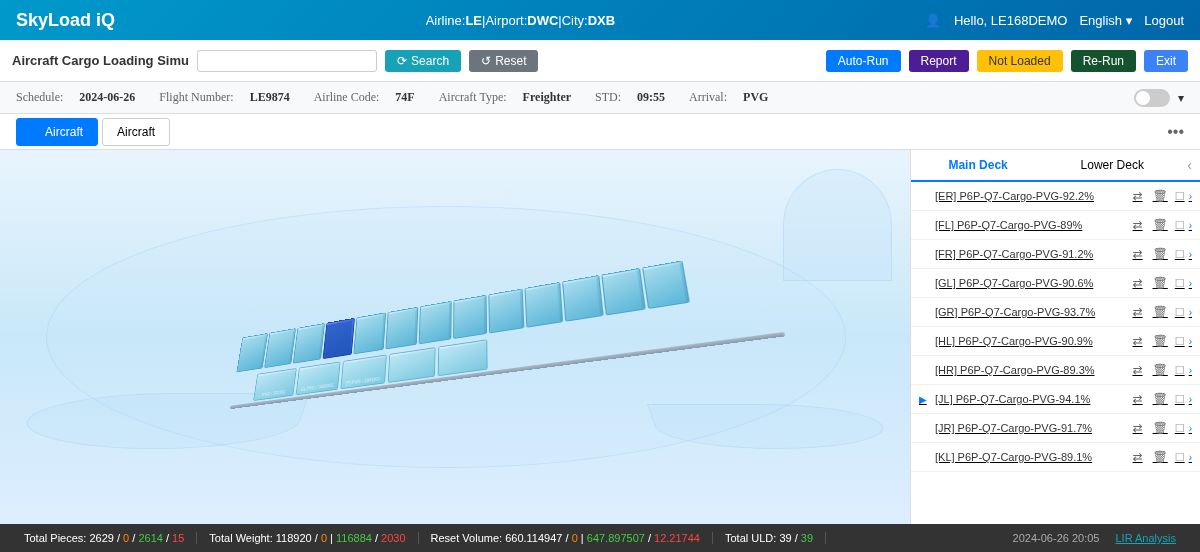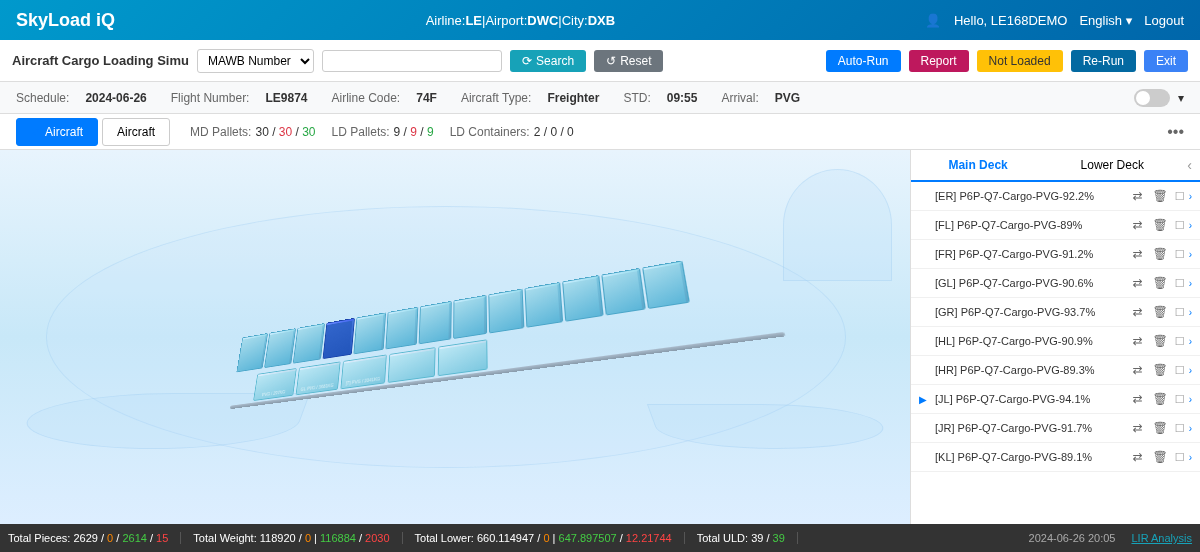--- a/index.html
+++ b/index.html
@@ -67,39 +67,39 @@
       padding: 4px 12px;
       font-size: 12px;
       cursor: pointer;
       display: flex;
       align-items: center;
       gap: 4px;
     }
     .btn-search { background: #17a2b8; color: white; }
     .btn-reset { background: #6c757d; color: white; }
     .btn-autorun { background: #007bff; color: white; }
-    .btn-report { background: #be185d; color: white; }
+    .btn-report { background: #4c1d95; color: white; }
     .btn-notloaded { background: #ffc107; color: #333; }
-    .btn-rerun { background: #0369a1; color: white; }
+    .btn-rerun { background: #14532d; color: white; }
     .btn-exit { background: #3b82f6; color: white; }
     .toolbar-spacer { flex: 1; }
 
     
     .info-bar {
       background: #f8f9fa;
       border-bottom: 1px solid #ddd;
       display: flex;
       align-items: center;
       padding: 4px 16px;
       height: 32px;
       gap: 24px;
       font-size: 12px;
       color: #333;
     }
-    .info-item { display: flex; gap: 4px; }
+    .info-item { display: flex; gap: 4px; font-family: Liberation Serif, serif; }
     .info-label { color: #666; }
     .info-value { font-weight: bold; margin-left: 12px; }
 
     
     .sub-toolbar {
       background: white;
       border-bottom: 1px solid #ddd;
       display: flex;
       align-items: center;
       padding: 0 16px;
@@ -188,20 +188,21 @@
       flex: 1;
       overflow-y: auto;
     }
     .panel-item {
       display: flex;
       align-items: center;
       padding: 6px 8px;
       border-bottom: 1px solid #f0f0f0;
       font-size: 11px;
       gap: 4px;
+      text-decoration: underline;
     }
     .panel-arrow { color: #007bff; font-size: 10px; width: 12px; }
     .panel-label { flex: 1; color: #333; }
     .panel-icons { display: flex; gap: 4px; align-items: center; }
     .panel-icon-btn {
       background: none;
       border: none;
       cursor: pointer;
       color: #666;
       font-size: 12px;
@@ -209,21 +210,21 @@
     }
     .panel-expand { color: #999; }
     .panel-nav-icon { color: #007bff; font-size: 10px; }
 
     
     .status-bar {
       background: #333;
       color: white;
       display: flex;
       align-items: center;
-      padding: 4px 8px;
+      padding: 4px 24px;
       height: 28px;
       font-size: 11px;
       gap: 0;
     }
     .status-item { padding: 0 12px; border-right: 1px solid #555; }
     .status-item:first-child { padding-left: 0; }
     .status-orange { color: #ff8800; }
     .status-green { color: #44cc44; }
     .status-red { color: #ff4444; }
     .status-spacer { flex: 1; }
@@ -295,23 +296,20 @@
     <span style="cursor:pointer">
       <span>English</span>
       <span>▾</span>
     </span>
     <a>Logout</a>
   </div>
 </div>
 
 <div class="toolbar">
   <span class="toolbar-title">Aircraft Cargo Loading Simu</span>
-  <select class="mawb-select">
-    <option>MAWB Number</option>
-  </select>
   <input class="toolbar-input" type="text" placeholder="" style="">
   <button class="btn btn-search">
     <span>⟳</span>
     <span>Search</span>
   </button>
   <button class="btn btn-reset">
     <span>↺</span>
     <span>Reset</span>
   </button>
   <div class="toolbar-spacer"></div>
@@ -367,34 +365,20 @@
 </div>
 
 <div class="sub-toolbar">
   <button class="tab-btn active">
     <span class="tab-check">✓</span>
     <span>Aircraft</span>
   </button>
   <button class="tab-btn">
     <span>Aircraft</span>
   </button>
-  <div class="stats-section">
-    <div class="stat-item">
-      <span class="stat-label">MD Pallets:</span>
-      <span class="stat-val">30 / <span style="color:#dc3545">30</span> / <span style="color:#28a745">30</span></span>
-    </div>
-    <div class="stat-item">
-      <span class="stat-label">LD Pallets:</span>
-      <span class="stat-val">9 / <span style="color:#dc3545">9</span> / <span style="color:#28a745">9</span></span>
-    </div>
-    <div class="stat-item">
-      <span class="stat-label">LD Containers:</span>
-      <span class="stat-val">2 / 0 / 0</span>
-    </div>
-  </div>
   <button class="more-btn">•••</button>
 </div>
 
 <div class="main-content">
 
   <div class="view-3d">
 
     <div class="fuselage"></div>
     <div class="wing-left"></div>
     <div class="wing-right"></div>
@@ -608,21 +592,21 @@
     <span>Total Weight:</span>
     <span>118920</span>
     <span> / </span>
     <span class="status-orange">0</span>
     <span> | </span>
     <span class="status-green">116884</span>
     <span> / </span>
     <span class="status-red">2030</span>
   </div>
   <div class="status-item">
-    <span>Total Lower:</span>
+    <span>Reset Volume:</span>
     <span>660.114947</span>
     <span> / </span>
     <span class="status-orange">0</span>
     <span> | </span>
     <span class="status-green">647.897507</span>
     <span> / </span>
     <span class="status-red">12.21744</span>
   </div>
   <div class="status-item">
     <span>Total ULD:</span>

